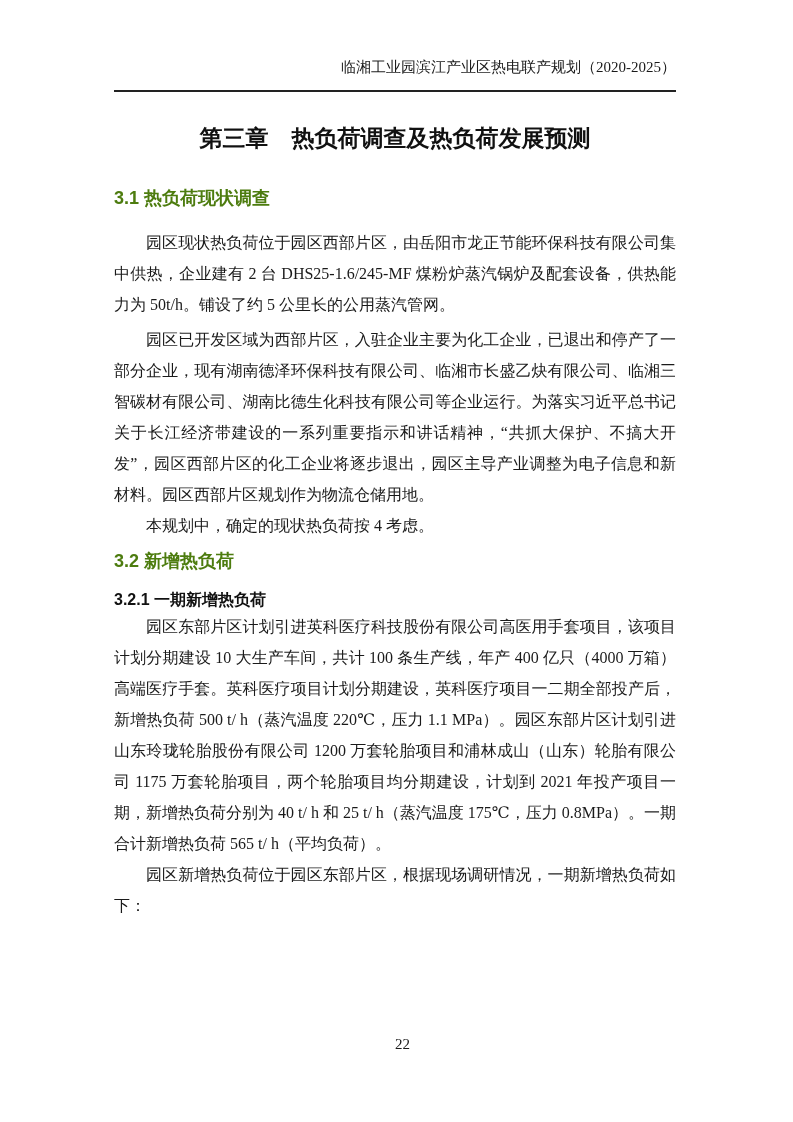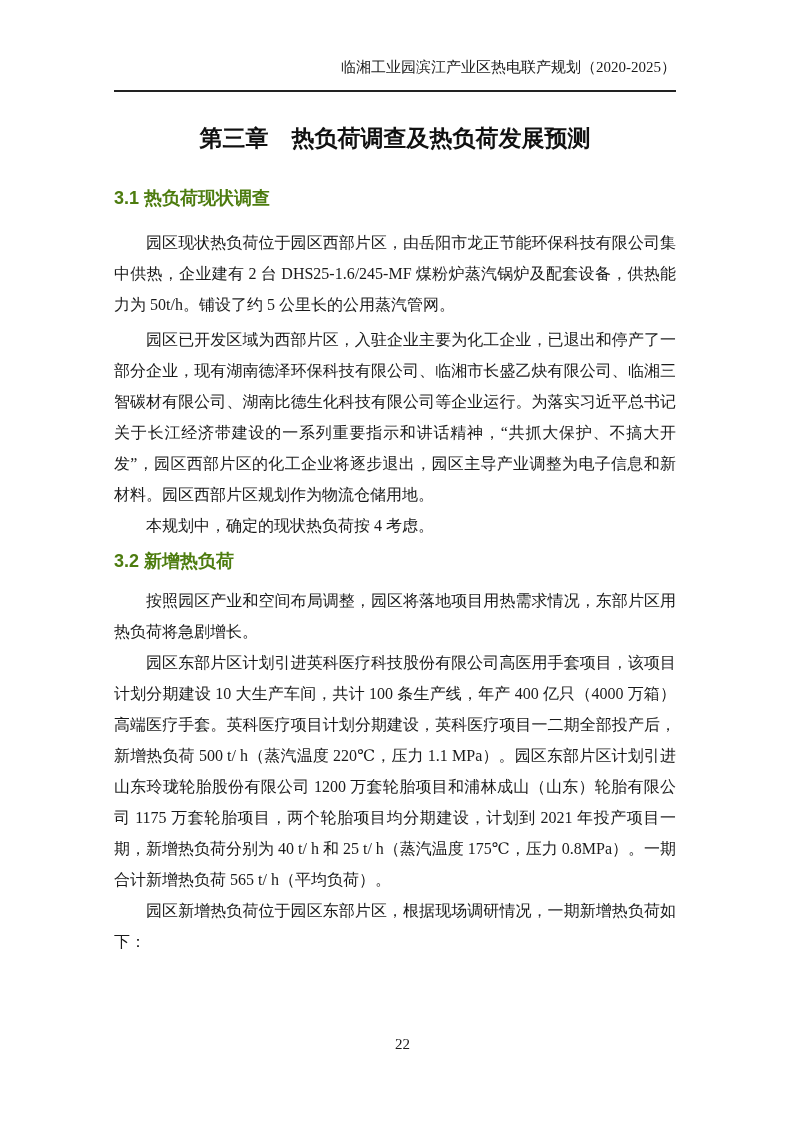--- a/index.html
+++ b/index.html
@@ -100,22 +100,22 @@
   <h2 class="sec-heading">3.1 热负荷现状调查</h2>
 
   <p class="para first-after-heading">园区现状热负荷位于园区西部片区，由岳阳市龙正节能环保科技有限公司集中供热，企业建有 2 台 DHS25-1.6/245-MF 煤粉炉蒸汽锅炉及配套设备，供热能力为 50t/h。铺设了约 5 公里长的公用蒸汽管网。</p>
 
   <p class="para gap-small">园区已开发区域为西部片区，入驻企业主要为化工企业，已退出和停产了一部分企业，现有湖南德泽环保科技有限公司、临湘市长盛乙炔有限公司、临湘三智碳材有限公司、湖南比德生化科技有限公司等企业运行。为落实习近平总书记关于长江经济带建设的一系列重要指示和讲话精神，“共抓大保护、不搞大开发”，园区西部片区的化工企业将逐步退出，园区主导产业调整为电子信息和新材料。园区西部片区规划作为物流仓储用地。</p>
 
   <p class="para">本规划中，确定的现状热负荷按 4 考虑。</p>
 
   <h2 class="sec-heading second">3.2 新增热负荷</h2>
 
+  <h3 class="subsec-heading">3.2.1 一期新增热负荷</h3>
 
-  <p class="para after-subsec">按照园区产业和空间布局调整，园区将落地项目用热需求情况，东部片区用热负荷将急剧增长。</p>
 
   <p class="para">园区东部片区计划引进英科医疗科技股份有限公司高医用手套项目，该项目计划分期建设 10 大生产车间，共计 100 条生产线，年产 400 亿只（4000 万箱）高端医疗手套。英科医疗项目计划分期建设，英科医疗项目一二期全部投产后，新增热负荷 500 t/ h（蒸汽温度 220℃，压力 1.1 MPa）。园区东部片区计划引进山东玲珑轮胎股份有限公司 1200 万套轮胎项目和浦林成山（山东）轮胎有限公司 1175 万套轮胎项目，两个轮胎项目均分期建设，计划到 2021 年投产项目一期，新增热负荷分别为 40 t/ h 和 25 t/ h（蒸汽温度 175℃，压力 0.8MPa）。一期合计新增热负荷 565 t/ h（平均负荷）。</p>
 
   <p class="para">园区新增热负荷位于园区东部片区，根据现场调研情况，一期新增热负荷如下：</p>
 
 
   <div class="page-number">22</div>
 
 </div>
 

